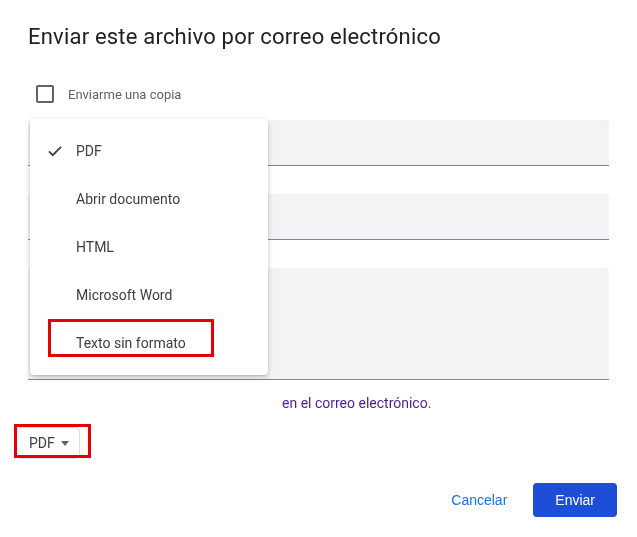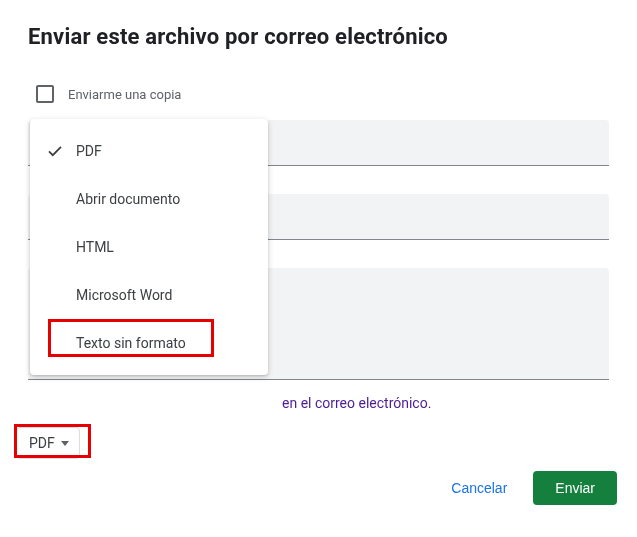--- a/index.html
+++ b/index.html
@@ -12,21 +12,21 @@
     color: #3c4043;
   }
   .dialog {
     padding: 24px 28px;
     width: 100%;
     height: 100%;
     position: relative;
   }
   .title {
     font-size: 22px;
-    font-weight: 700;
+    font-weight: 400;
     color: #202124;
     margin-bottom: 36px;
     letter-spacing: 0.2px;
   }
   .checkbox-row {
     display: flex;
     align-items: center;
     gap: 14px;
     margin-left: 8px;
   }
@@ -82,37 +82,37 @@
   }
   .triangle {
     width: 0; height: 0;
     border-left: 4px solid transparent;
     border-right: 4px solid transparent;
     border-top: 5px solid #5f6368;
   }
   .footer {
     position: absolute;
     right: 20px;
-    bottom: 32px;
+    bottom: 20px;
     display: flex;
     align-items: center;
     gap: 8px;
   }
   .btn-cancel {
     background: transparent;
     border: none;
     color: #1a73e8;
     font-size: 14px;
     font-weight: 500;
     padding: 9px 18px;
     border-radius: 4px;
     cursor: pointer;
   }
   .btn-send {
-    background: #15803d;
+    background: #1d4ed8;
     border: none;
     color: #fff;
     font-size: 14px;
     font-weight: 500;
     padding: 9px 22px;
     border-radius: 4px;
     cursor: pointer;
   }
   .menu {
     position: absolute;

